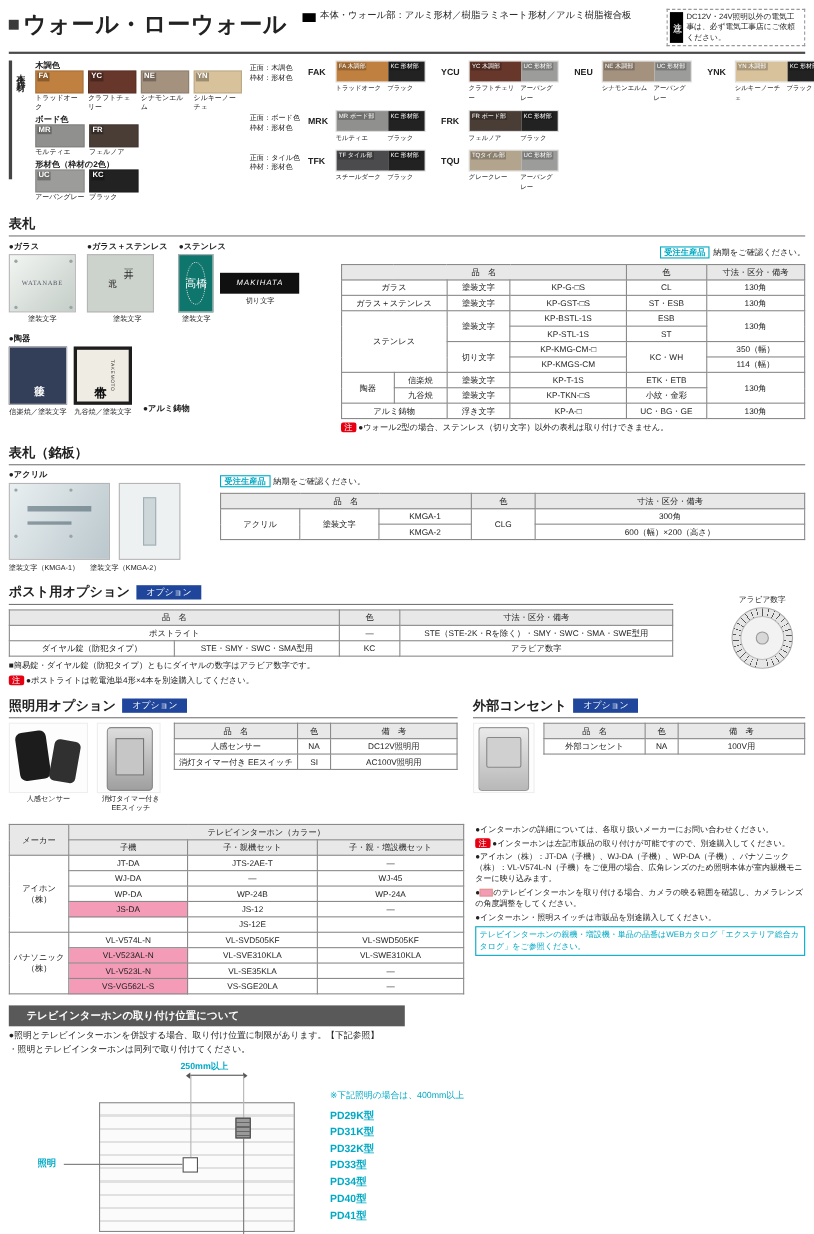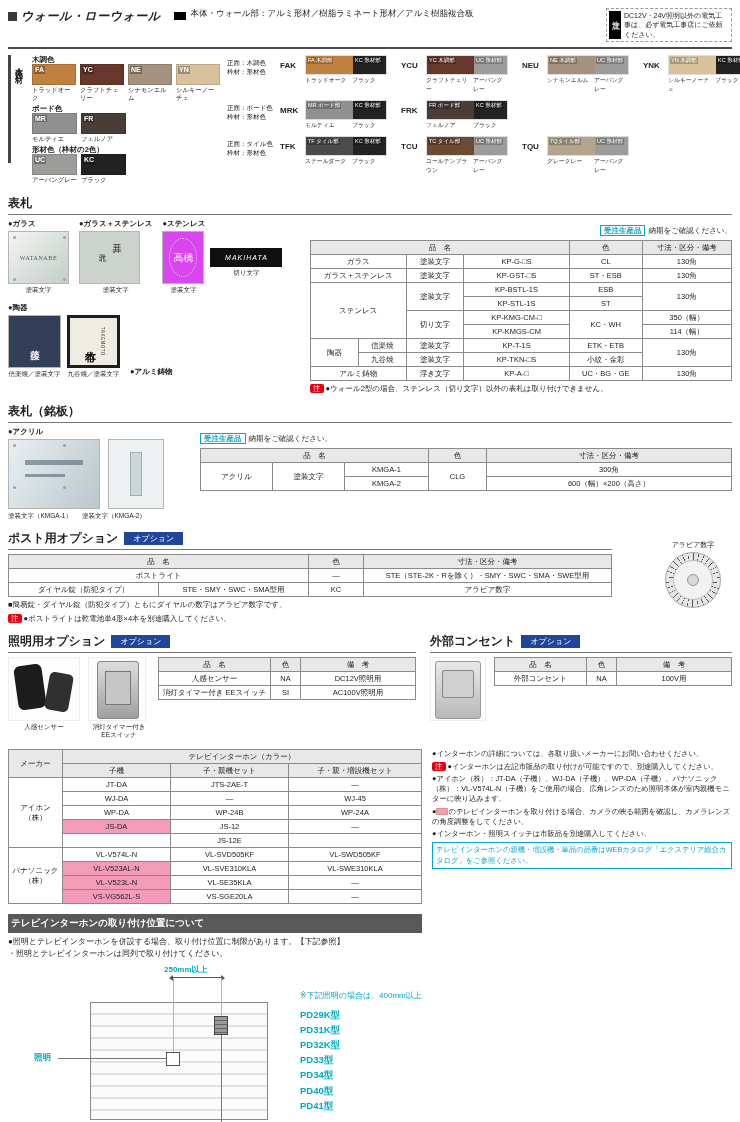--- a/index.html
+++ b/index.html
@@ -3,21 +3,21 @@
 <meta charset="utf-8">
 <style>
 * { margin:0; padding:0; box-sizing:border-box; }
 body { background:#fff; font-family:"Liberation Sans","DejaVu Sans",sans-serif; color:#222; }
 .page { position:relative; width:740px; height:1122px; background:#fff; padding:8px; overflow:hidden; }
 
 
 .hdr { display:flex; align-items:flex-start; gap:8px; border-bottom:2px solid #4a4a4a; padding-bottom:5px; }
 .hdr-title { display:flex; align-items:center; gap:4px; white-space:nowrap; }
 .bullet { width:9px; height:9px; background:#3a3a3a; display:inline-block; }
-.h1 { font-size:12px; font-weight:bold; letter-spacing:.5px;font-style:italic; }
+.h1 { font-size:21px; font-weight:bold; letter-spacing:.5px; }
 .vtag { writing-mode:vertical-rl; background:#000; color:#fff; font-size:8px; padding:3px 2px; letter-spacing:1px; line-height:1; }
 .hdr-mat { display:flex; gap:4px; align-items:flex-end; margin-left:6px; }
 .mat-text { font-size:8.5px; }
 .hdr-caution { margin-left:auto; border:1px dashed #999; display:flex; gap:3px; padding:2px; width:126px; align-items:stretch; }
 .caution-text { font-size:7px; line-height:1.35; }
 
 
 .colors { display:flex; gap:7px; margin-top:6px; }
 .side-label { writing-mode:vertical-rl; font-size:8px; font-weight:bold; border-left:3px solid #444; padding:6px 2px 0 1px; height:108px; letter-spacing:2px; }
 .grp { margin-bottom:3px; }
@@ -64,21 +64,21 @@
 .np-item { text-align:center; }
 .np-cap { font-size:6.5px; margin-top:2px; }
 .plate { position:relative; border:1px solid #b5b5b5; display:flex; align-items:center; justify-content:center; }
 .screws::before { content:""; position:absolute; left:4px; top:4px; width:3px; height:3px; border-radius:50%; background:#98a5a5; box-shadow:50px 0 #98a5a5, 0 42px #98a5a5, 50px 42px #98a5a5; }
 .p-glass { width:61px; height:53px; background:linear-gradient(135deg,#f3f6f3,#d6ddd8 60%,#c5cec8); }
 .p-glass .p-text { font-size:6px; letter-spacing:.6px; color:#556; font-family:"Liberation Serif",serif; }
 .vtext { writing-mode:vertical-rl; }
 .p-mitsui { width:61px; height:53px; background:#ccd2cc; }
 .p-mitsui .t1 { position:absolute; right:16px; top:5px; font-size:9px; color:#333; }
 .p-mitsui .t2 { position:absolute; right:32px; top:16px; font-size:7.5px; color:#444; }
-.p-takahashi { width:42px; height:53px; background:#d946ef; }
+.p-takahashi { width:32px; height:53px; background:#0f766e; }
 .p-takahashi::before { content:""; position:absolute; inset:6px; border:1px dotted #cfd4cf; border-radius:50%; }
 .p-takahashi .p-text { color:#fff; font-size:10px; position:relative; }
 .p-makihata { width:72px; height:19px; background:#101010; border:none; }
 .p-makihata .p-text { color:#fff; font-size:7px; font-style:italic; letter-spacing:1px; }
 .p-goto { width:53px; height:53px; background:#333f58; }
 .p-goto .p-text { color:#fff; font-size:10px; }
 .p-takemoto { width:53px; height:53px; background:#efece3; border:3px solid #1d1d1d; }
 .p-takemoto .main { font-size:11px; font-weight:bold; font-family:"Liberation Serif",serif; color:#111; }
 .p-takemoto .sub { font-size:4.5px; color:#333; margin-left:2px; letter-spacing:.5px; }
 .p-honda { width:61px; height:53px; background:linear-gradient(135deg,#a28257,#6e563b); }
@@ -130,21 +130,21 @@
 
 .ip-wrap { display:flex; gap:10px; margin-top:10px; }
 .ip-left { width:414px; }
 .ip-right { flex:1; }
 .ip-right .note { font-size:7.3px; line-height:1.4; margin-bottom:2px; }
 .legend-pink { display:inline-block; width:12px; height:7px; vertical-align:middle; border:1px solid #d98; }
 .boxed-note { border:1px solid var(--cyan); color:var(--cyan); font-size:7.3px; padding:2px 3px; line-height:1.4; margin-top:3px; }
 
 
 .mount { margin-top:10px; width:430px; }
-.mount-bar { background:#595959; color:#fff; font-size:9.5px; font-weight:bold; padding:3px 3px; width:414px; }
+.mount-bar { background:#595959; color:#fff; font-size:9.5px; font-weight:bold; padding:3px 16px; width:360px; }
 .mount-note { font-size:8px; line-height:1.5; margin-top:3px; }
 .diag { position:relative; height:208px; margin-top:4px; }
 .wall { position:absolute; left:82px; top:38px; width:178px; height:118px; border:1px solid #888; background:repeating-linear-gradient(180deg,#fbfbfb 0 10px,#e1e1e1 10px 12px); }
 .lightbox { position:absolute; left:158px; top:88px; width:14px; height:14px; background:#fff; border:1px solid #555; z-index:2; }
 .phonebox { position:absolute; left:206px; top:52px; width:14px; height:19px; background:#9a9a9a; border:1px solid #444; background-image:repeating-linear-gradient(180deg,transparent 0 3px,#666 3px 4px); z-index:2; }
 .dim-label { position:absolute; left:156px; top:0; font-size:8px; color:var(--cyan); font-weight:bold; }
 .dim-arrow { position:absolute; left:165px; top:13px; width:48px; height:1px; background:#555; }
 .dim-arrow::before { content:""; position:absolute; left:-1px; top:-2px; border:3px solid transparent; border-right:4px solid #555; margin-left:-6px; }
 .dim-arrow::after { content:""; position:absolute; right:-1px; top:-2px; border:3px solid transparent; border-left:4px solid #555; margin-right:-6px; }
 .ext-l { position:absolute; left:165px; top:14px; width:1px; height:74px; background:#b5b5b5; }
@@ -379,37 +379,20 @@
                   <span class="combo-tag">KC 形材部</span>
                 </div>
               </div>
               <div class="combo-names">
                 <span>スチールダーク</span>
                 <span>ブラック</span>
               </div>
             </div>
           </div>
         <div class="combo">
-            <span class="combo-code">TCU</span>
-            <div class="combo-body">
-              <div class="combo-box">
-                <div class="combo-main" style="background-color: rgb(109, 74, 51);">
-                  <span class="combo-tag">TC タイル部</span>
-                </div>
-                <div class="combo-sub" style="background-color: rgb(156, 156, 154);">
-                  <span class="combo-tag">UC 形材部</span>
-                </div>
-              </div>
-              <div class="combo-names">
-                <span>コールテンブラウン</span>
-                <span>アーバングレー</span>
-              </div>
-            </div>
-          </div>
-        <div class="combo">
             <span class="combo-code">TQU</span>
             <div class="combo-body">
               <div class="combo-box">
                 <div class="combo-main" style="background-color: rgb(179, 164, 142);">
                   <span class="combo-tag">TQタイル部</span>
                 </div>
                 <div class="combo-sub" style="background-color: rgb(156, 156, 154);">
                   <span class="combo-tag">UC 形材部</span>
                 </div>
               </div>

